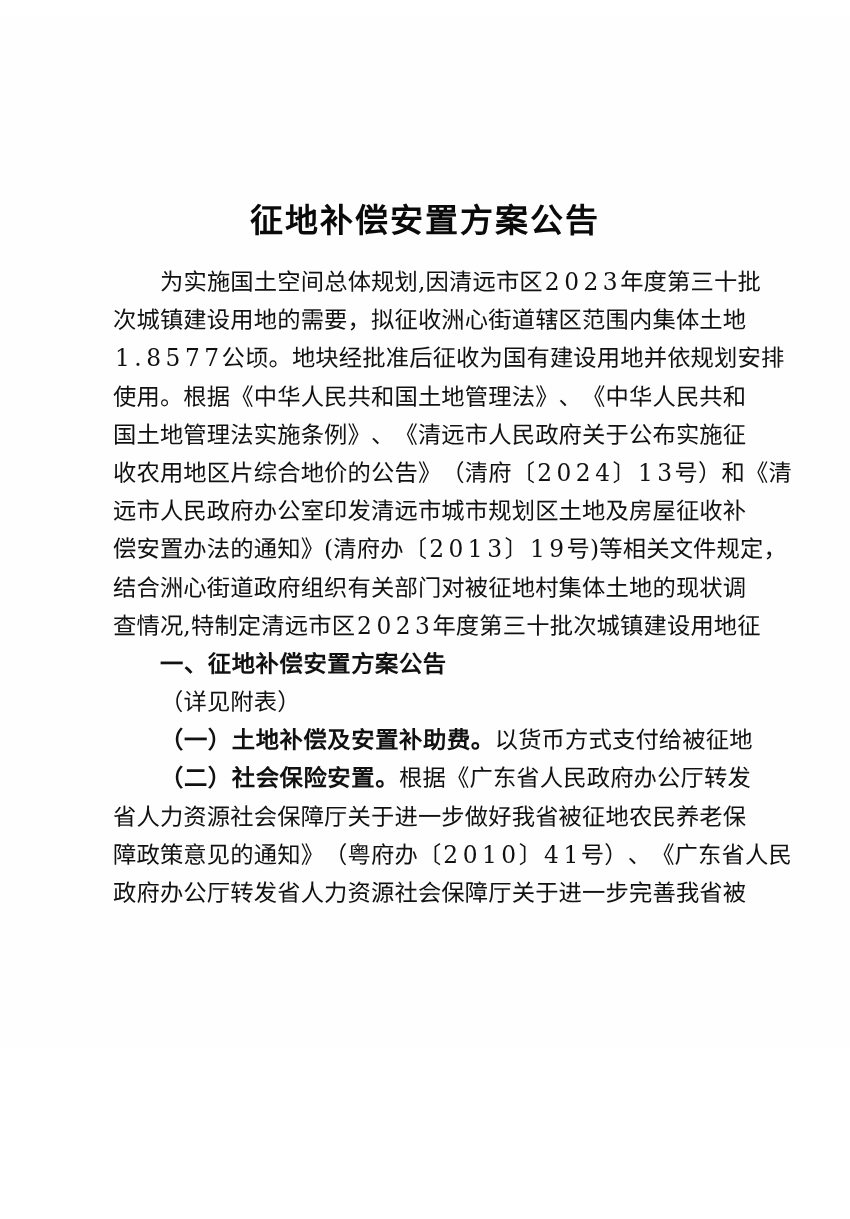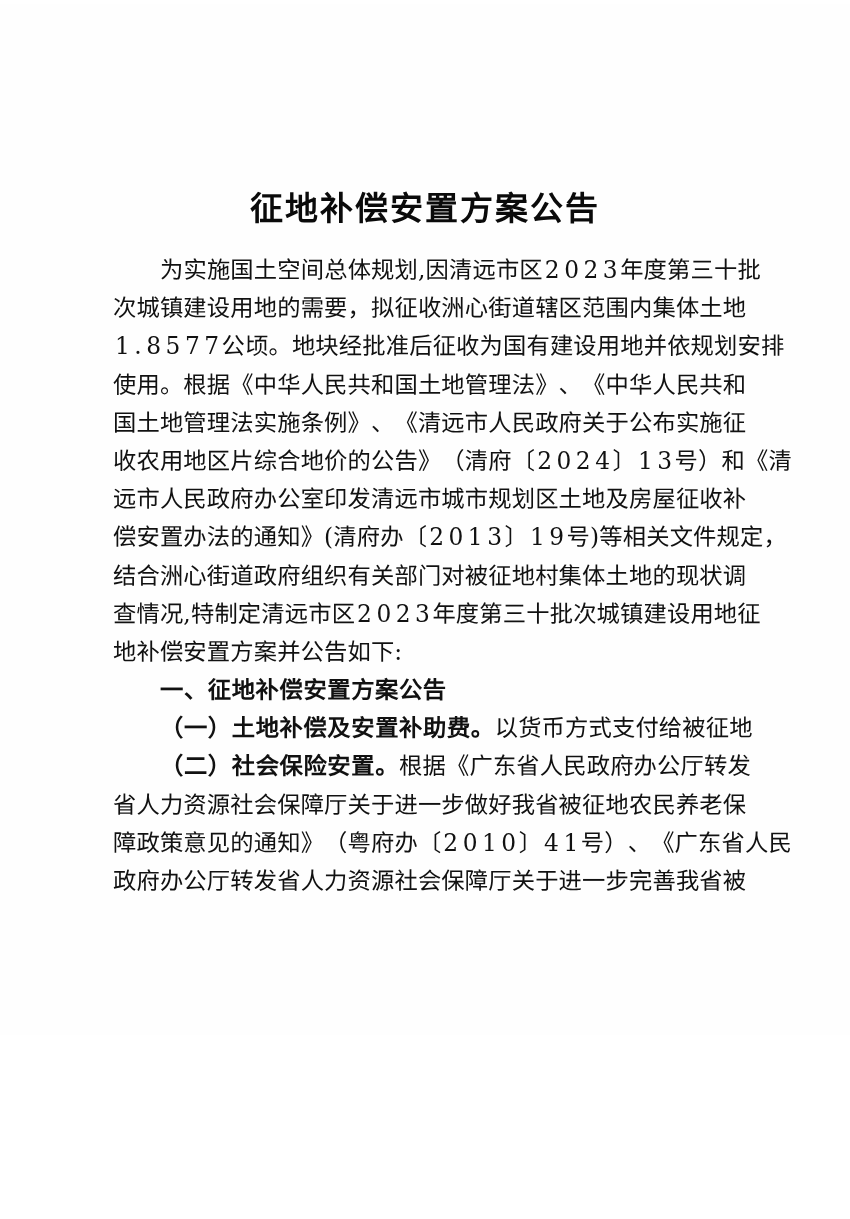--- a/index.html
+++ b/index.html
@@ -11,21 +11,21 @@
   body {
     font-family: "DejaVu Serif", "Liberation Serif", serif;
     color: #000000;
     -webkit-font-smoothing: antialiased;
   }
 
   .page {
     position: relative;
     width: 850px;
     height: 1031px;
-    margin: 4px auto;
+    margin: 16px auto;
     background: #fefefe;
     overflow: hidden;
   }
 
   
   .doc-title {
     position: absolute;
     left: 0;
     top: 160px;
     width: 850px;
@@ -420,22 +420,22 @@
         <span class="seg">批</span>
         <span class="seg">次</span>
         <span class="seg">城</span>
         <span class="seg">镇</span>
         <span class="seg">建</span>
         <span class="seg">设</span>
         <span class="seg">用</span>
         <span class="seg">地</span>
         <span class="seg">征</span>
       </div>
-      <div class="line"><span class="">地补偿安置方案并公告如下:</span></div>
       <div class="line indent2"><span class="b">一、征地补偿安置方案公告</span></div>
+      <div class="line indent2"><span class="">（详见附表）</span></div>
       <div class="line justify indent2">
         <span class="seg b">（</span>
         <span class="seg b">一</span>
         <span class="seg b">）</span>
         <span class="seg b">土</span>
         <span class="seg b">地</span>
         <span class="seg b">补</span>
         <span class="seg b">偿</span>
         <span class="seg b">及</span>
         <span class="seg b">安</span>

